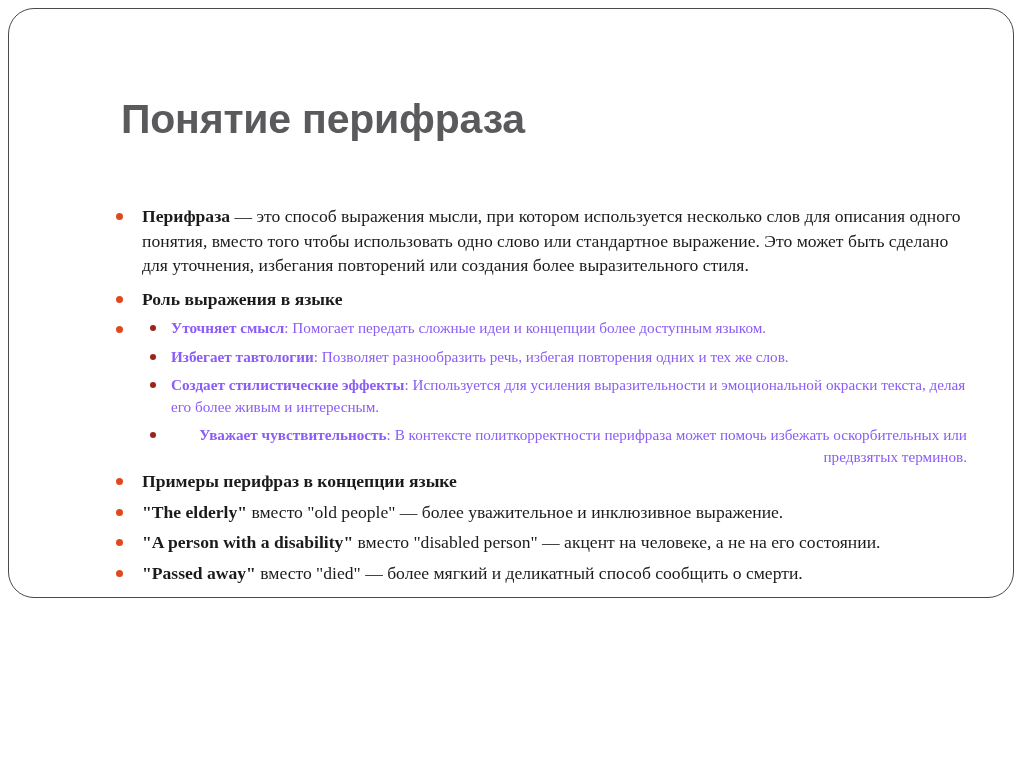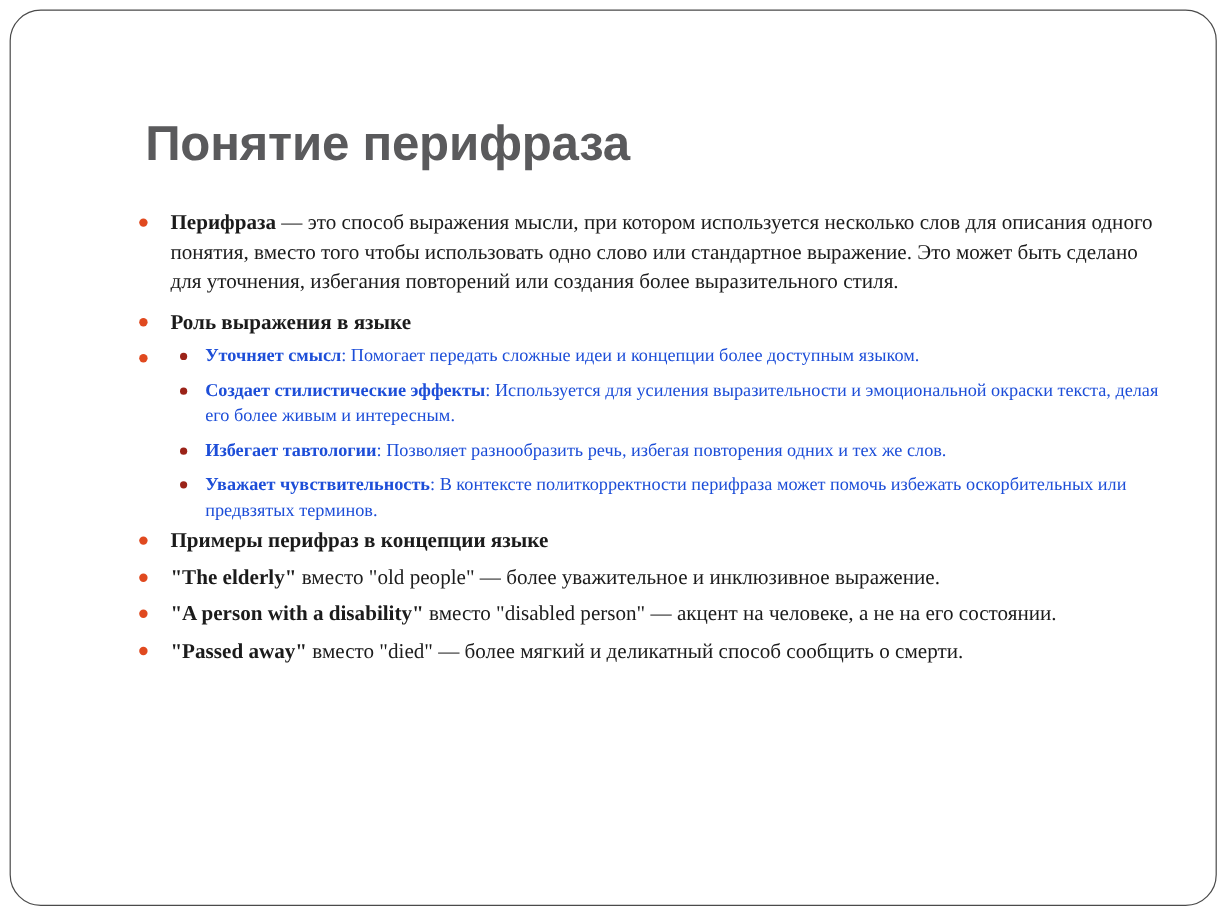--- a/index.html
+++ b/index.html
@@ -15,21 +15,21 @@
     font-family: "Liberation Serif", "DejaVu Serif", serif;
     -webkit-font-smoothing: antialiased;
   }
 
   
   .slide-frame {
     position: absolute;
     left: 8px;
     top: 8px;
     width: 1006px;
-    height: 747px;
+    height: 590px;
     box-sizing: border-box;
     border: 1px solid #4a4a4a;
     border-radius: 26px;
     background: #ffffff;
   }
 
   
   .slide-title {
     position: absolute;
     left: 112px;
@@ -40,21 +40,21 @@
     line-height: 48px;
     letter-spacing: -0.2px;
     color: #5a5a5c;
     white-space: nowrap;
   }
 
   
   .content {
     position: absolute;
     left: 100px;
-    top: 164px;
+    top: 195px;
     width: 858px;
   }
 
   
   .l1 {
     position: relative;
     padding-left: 33px;
     margin: 0 0 11px 0;
     font-size: 17.6px;
     line-height: 24.5px;
@@ -75,38 +75,38 @@
   
   .l2wrap {
     margin: 1px 0 2px 0;
   }
   .l2 {
     position: relative;
     padding-left: 62px;
     margin: 0 0 7px 0;
     font-size: 15.2px;
     line-height: 21.5px;
-    color: #1d4ed8;
+    color: #8b5cf6;
     font-family: "Liberation Serif", "DejaVu Serif", serif;
   }
   .l2 > .dot2 {
     position: absolute;
     left: 41px;
     top: 8px;
     width: 6px;
     height: 6px;
     border-radius: 50%;
     background: #9b2318;
   }
 
   .b { font-weight: bold; }
 
   .tight { margin-bottom: 9px; }
   .gap-sm { margin-bottom: 6px; }
-  .gap-md { margin-bottom: 1px; }
+  .gap-md { margin-bottom: 1px; text-align: right; }
 </style>
 </head>
 <body>
 
 <div class="slide-frame" style="border-color: rgb(74, 74, 74);">
 
   <div class="slide-title" style="color: rgb(90, 90, 92);">Понятие перифраза</div>
 
   <div class="content">
 
@@ -122,25 +122,25 @@
       <span class="dot1" style="background: rgb(224, 73, 31);"></span>
     </p>
 
     <div class="l2wrap">
 
       <p class="l2">
         <span class="dot2" style="background: rgb(155, 35, 24);"></span><span class="b">Уточняет смысл</span><span>: Помогает передать сложные идеи и концепции более доступным языком.</span>
       </p>
 
       <p class="l2">
-        <span class="dot2" style="background: rgb(155, 35, 24);"></span><span class="b">Создает стилистические эффекты</span><span>: Используется для усиления выразительности и эмоциональной окраски текста, делая его более живым и интересным.</span>
+        <span class="dot2" style="background: rgb(155, 35, 24);"></span><span class="b">Избегает тавтологии</span><span>: Позволяет разнообразить речь, избегая повторения одних и тех же слов.</span>
       </p>
 
       <p class="l2">
-        <span class="dot2" style="background: rgb(155, 35, 24);"></span><span class="b">Избегает тавтологии</span><span>: Позволяет разнообразить речь, избегая повторения одних и тех же слов.</span>
+        <span class="dot2" style="background: rgb(155, 35, 24);"></span><span class="b">Создает стилистические эффекты</span><span>: Используется для усиления выразительности и эмоциональной окраски текста, делая его более живым и интересным.</span>
       </p>
 
       <p class="l2 gap-md">
         <span class="dot2" style="background: rgb(155, 35, 24);"></span><span class="b">Уважает чувствительность</span><span>: В контексте политкорректности перифраза может помочь избежать оскорбительных или предвзятых терминов.</span>
       </p>
 
     </div>
 
     <p class="l1 gap-sm">
       <span class="dot1" style="background: rgb(224, 73, 31);"></span><span class="b">Примеры перифраз в концепции языке</span>

